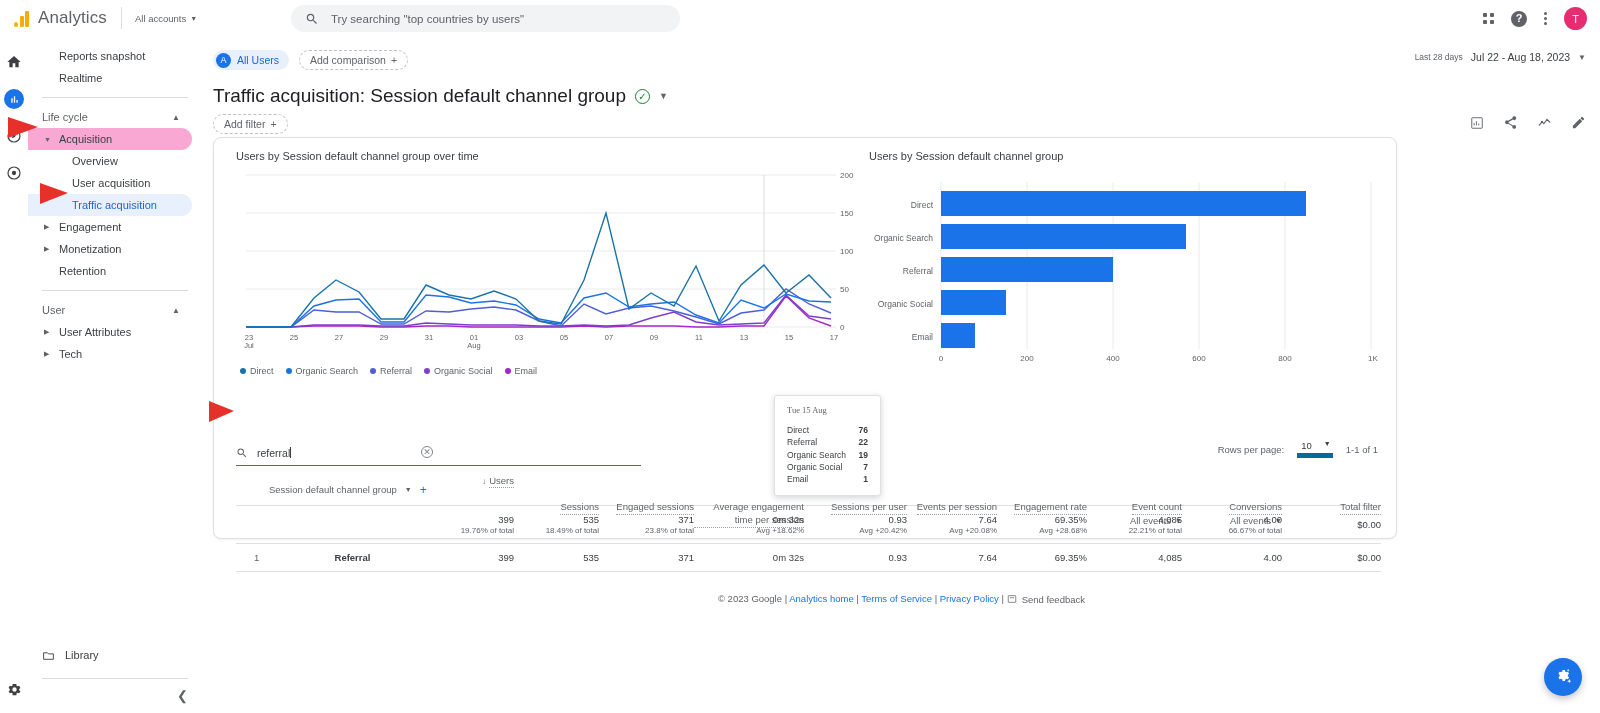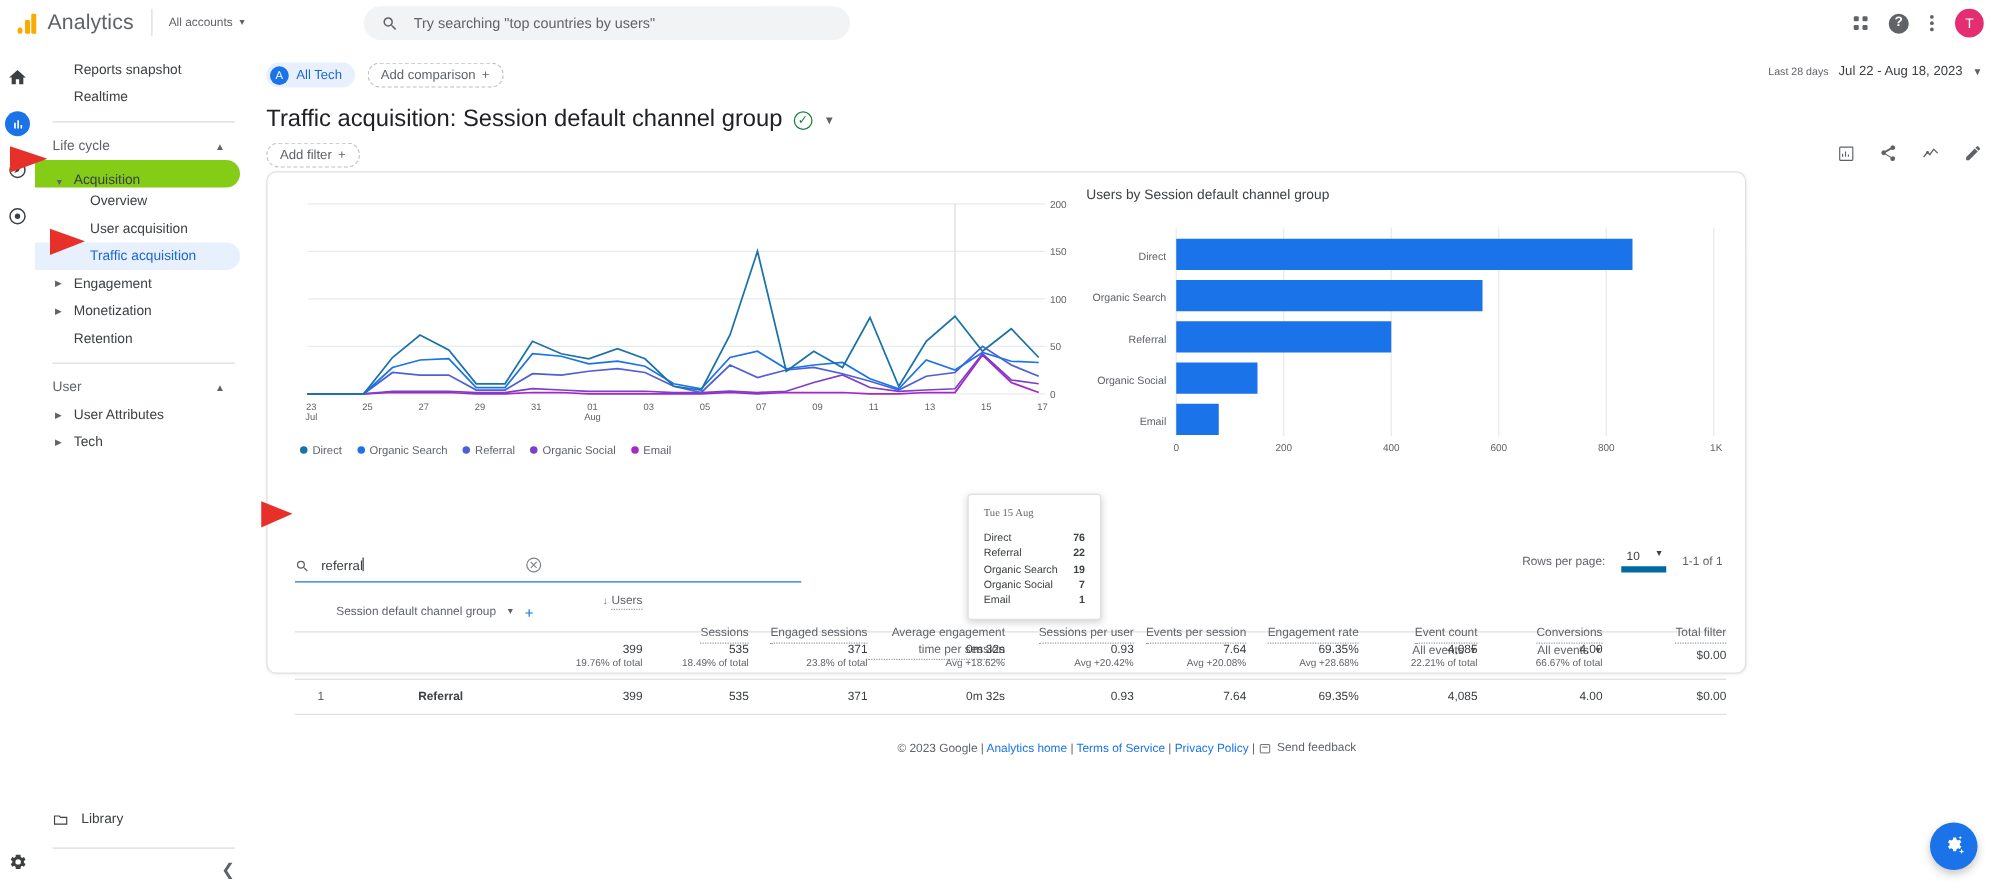--- a/index.html
+++ b/index.html
@@ -72,21 +72,21 @@
     position: absolute; top: 37px; left: 28px; width: 175px; height: 676px;
     background: #fff; border-right: 1px solid #fff; padding-top: 8px;
     font-size: 11px; z-index: 20;
   }
   .nav-item {
     height: 22px; display: flex; align-items: center; padding-left: 31px;
     color: #3c4043; cursor: pointer; border-radius: 0 11px 11px 0;
     margin-right: 10px; position: relative; font-size: 11px;
   }
   .nav-item.grouphdr { color: #5f6368; padding-left: 14px; }
-  .nav-item.sel-grey { background: #84cc16; align-items: flex-end; }
+  .nav-item.sel-grey { background: #f9a8d4; }
   .nav-item.sel-blue { background: #e8f0fe; color: #1967d2; }
   .nav-item.sub { padding-left: 44px; }
   .nav-arrow {
     position: absolute; left: 16px; font-size: 7px; color: #5f6368;
   }
   .nav-chev { position: absolute; right: 12px; font-size: 8px; color: #5f6368; }
   .nav-sep { height: 1px; background: #dadce0; margin: 8px 14px 8px 14px; }
   .lib-item {
     position: absolute; bottom: 47px; left: 0; right: 0;
     height: 22px; display: flex; align-items: center; padding-left: 14px;
@@ -353,21 +353,21 @@
     </div>
     <div class="lib-sep"></div>
     <div class="collapse-btn">❮</div>
   </div>
 
   <div class="main">
 
     <div class="chips">
       <div class="chip-allusers">
         <span class="chip-dot">A</span>
-        <span>All Tech</span>
+        <span>All Users</span>
       </div>
       <div class="chip-dashed">
         <span>Add comparison</span>
         <span>+</span>
       </div>
     </div>
 
     <div class="daterange">
       <span class="lbl">Last 28 days</span>
       <span>Jul 22 - Aug 18, 2023</span>
@@ -408,20 +408,21 @@
       <span class="tb-ic">
         <svg width="15" height="15" viewBox="0 0 24 24" fill="#5f6368">
             <path d="M3 17.2V21h3.8L17.9 9.9l-3.8-3.8L3 17.2zM20.7 7.1a1 1 0 000-1.4l-2.4-2.4a1 1 0 00-1.4 0l-1.8 1.8 3.8 3.8 1.8-1.8z"></path>
           </svg>
       </span>
     </div>
 
     <div class="card">
 
       <div class="chart-left">
+        <div class="chart-title">Users by Session default channel group over time</div>
         <svg width="620" height="195" viewBox="0 0 620 195">
 
           <g stroke="#e8eaed" stroke-width="1">
             <line x1="10" y1="13" x2="600" y2="13"></line>
             <line x1="10" y1="51" x2="600" y2="51"></line>
             <line x1="10" y1="89" x2="600" y2="89"></line>
             <line x1="10" y1="127" x2="600" y2="127"></line>
             <line x1="10" y1="165" x2="600" y2="165"></line>
             <line x1="528" y1="13" x2="528" y2="165" stroke="#dadce0"></line>
           </g>

